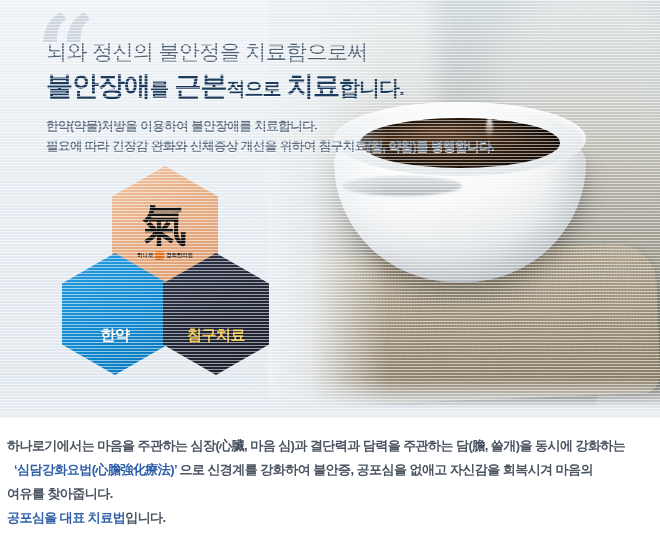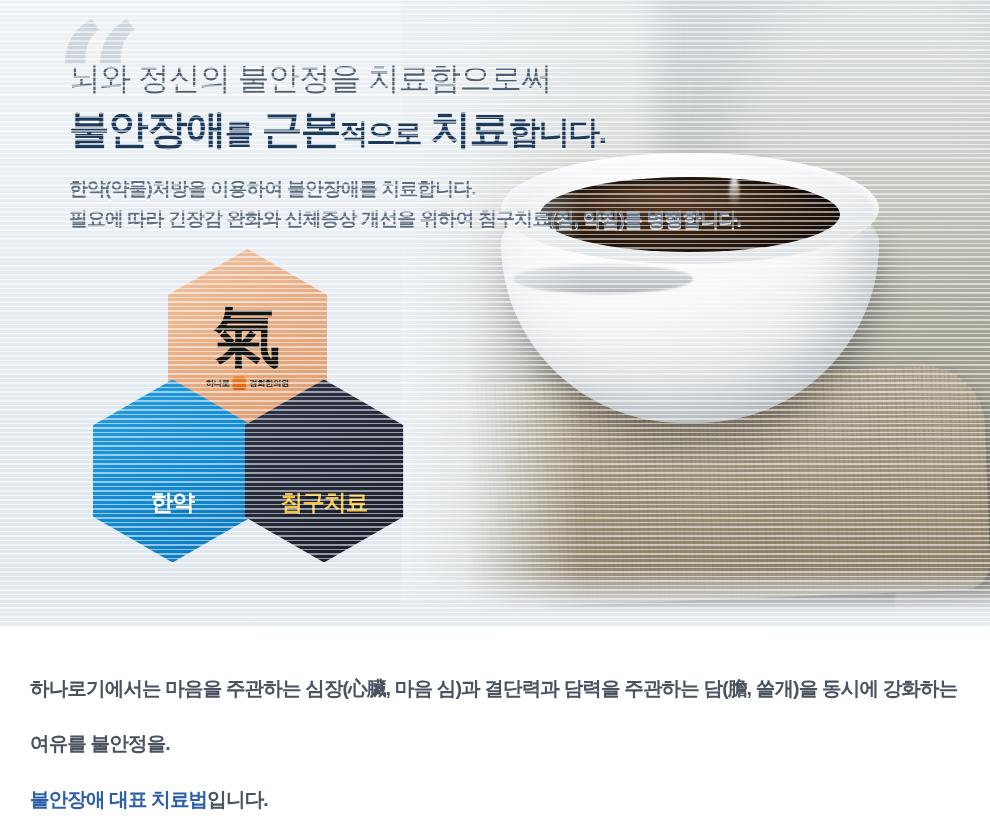--- a/index.html
+++ b/index.html
@@ -203,21 +203,21 @@
   .lbl-gold{color:#f3c53f;text-shadow:0 1px 2px rgba(0,0,0,.45);}
 
   
   .desc{
     position:absolute;left:0;top:424px;width:660px;
     padding:8px 6px 0 4px;
     box-sizing:border-box;
     font-size:13px;line-height:21px;
     color:#4a5360;font-weight:700;letter-spacing:-0.55px;
   }
-  .desc p{margin:16px;white-space:nowrap;}
+  .desc p{margin:3px;white-space:nowrap;}
   .desc .hl{color:#2f5fa8;}
   .desc .indent{padding-left:7px;}
 </style>
 </head>
 <body>
 
 <div class="page">
 
   <div class="banner">
 
@@ -272,19 +272,23 @@
 
       <div class="hex hex-acu">
         <span class="hex-label lbl-gold">침구치료</span>
       </div>
 
     </div>
   </div>
 
   <div class="desc">
     <p>하나로기에서는 마음을 주관하는 심장(心臟, 마음 심)과 결단력과 담력을 주관하는 담(膽, 쓸개)을 동시에 강화하는</p>
-    <p>여유를 불안정을.</p>
     <p>
-      <span class="hl">불안장애 대표 치료법</span><span>입니다.</span>
+      <span class="hl indent">‘심담강화요법(心膽強化療法)’</span>
+      <span>으로 신경계를 강화하여 불안증, 공포심을 없애고 자신감을 회복시겨 마음의</span>
+    </p>
+    <p>여유를 찾아줍니다.</p>
+    <p>
+      <span class="hl">공포심을 대표 치료법</span><span>입니다.</span>
     </p>
   </div>
 
 </div>
 
 </body></html>

